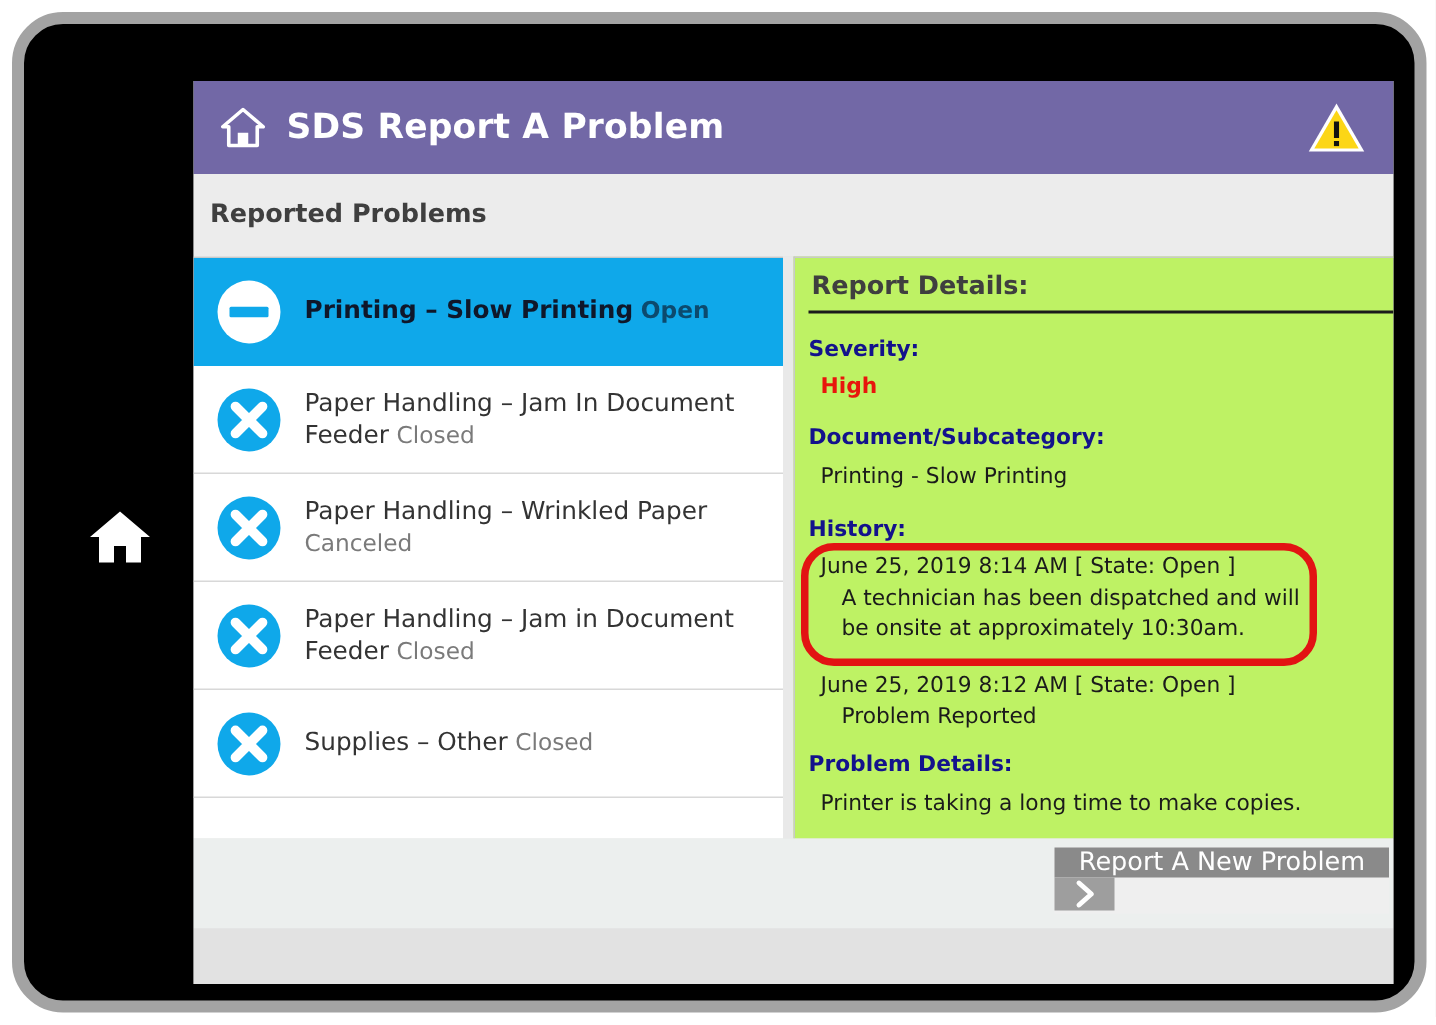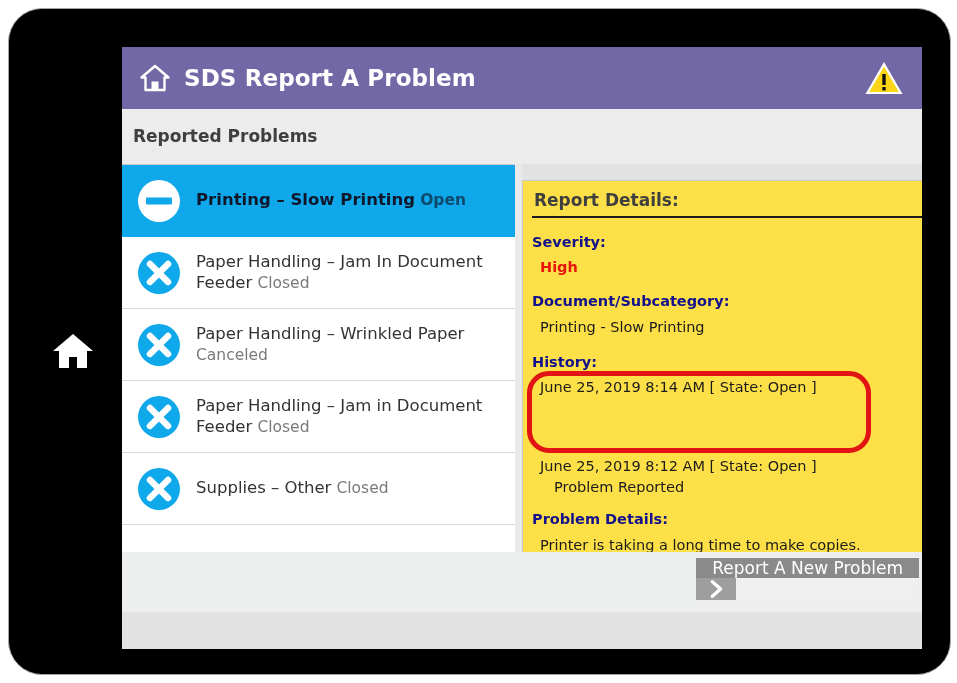--- a/index.html
+++ b/index.html
@@ -10,21 +10,21 @@
     overflow: hidden;
   }
 
   
   #device-bezel {
     position: absolute;
     left: 8px; top: 8px;
     width: 943px; height: 667px;
     background: #000000;
     border-radius: 34px;
-    border: 1px solid #a3a3a3;
+    border: 8px solid #a3a3a3;
   }
 
   
   #bezel-home {
     position: absolute;
     left: 42px; top: 320px;
     width: 44px; height: 44px;
   }
 
   
@@ -99,23 +99,23 @@
 
   
   #pane-gap {
     position: absolute; left: 393px; top: 0;
     width: 7px; height: 388px;
     background: #e9e9e9;
   }
 
   
   #details-pane {
-    position: absolute; left: 400px; top: 16px;
+    position: absolute; left: 400px; top: 0;
     width: 400px; height: 388px;
-    background: #fde047;
+    background: #bef264;
     border-top: 1px solid #c9c9c9;
     border-left: 1px solid #c9c9c9;
     overflow: hidden;
   }
   #details-title {
     position: absolute; left: 11px; top: 9px;
     font-size: 17px; font-weight: bold; color: #3f3f3f;
   }
   #details-rule {
     position: absolute; left: 9px; top: 35px;
@@ -317,20 +317,21 @@
         <span class="field-label" id="severity-label">Severity:</span>
         <span class="field-value" id="severity-value">High</span>
 
         <span class="field-label" id="category-label">Document/Subcategory:</span>
         <span class="field-value" id="category-value">Printing - Slow Printing</span>
 
         <span class="field-label" id="history-label">History:</span>
 
         <div class="history-entry" id="history-entry-1">
           <span class="history-stamp">June 25, 2019 8:14 AM  [ State: Open ]</span>
+          <span class="history-note">A technician has been dispatched and will be onsite at approximately 10:30am.</span>
         </div>
 
         <div class="history-entry" id="history-entry-2">
           <span class="history-stamp">June 25, 2019 8:12 AM  [ State: Open ]</span>
           <span class="history-note">Problem Reported</span>
         </div>
 
         <div id="annotation-highlight"></div>
 
         <span class="field-label" id="problem-label">Problem Details:</span>

